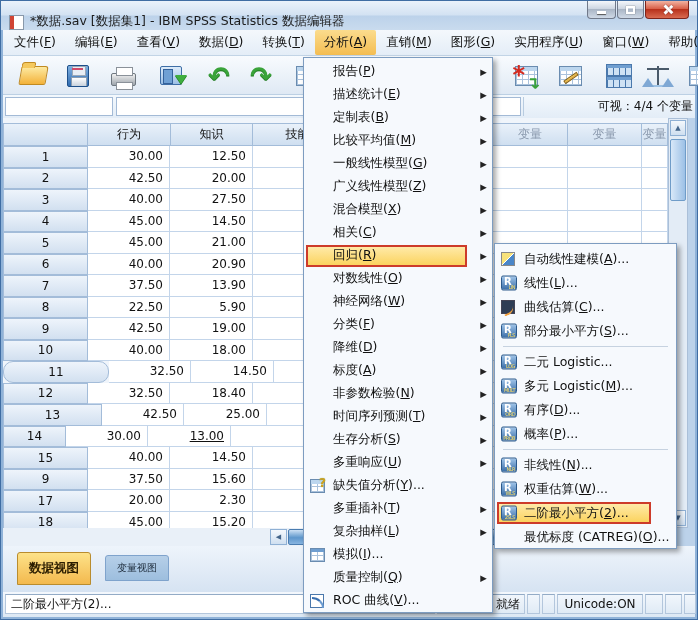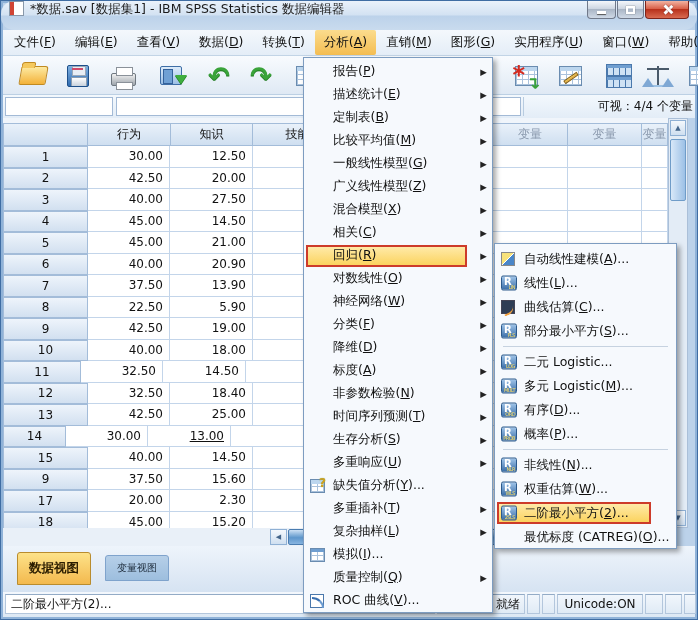--- a/index.html
+++ b/index.html
@@ -2,21 +2,21 @@
 <html><head>
 <meta charset="utf-8">
 <style>
   html,body{margin:0;padding:0;background:#9eb6d2;font-family:"DejaVu Sans","Liberation Sans",sans-serif;}
   *{box-sizing:border-box;}
   #win{position:relative;width:698px;height:620px;background:#bcd2ea;
        box-shadow:inset 0 0 0 1px #3f6da3, inset 0 0 0 3px #8fb2d8;overflow:hidden;}
   
   #titlebar{position:absolute;left:1px;top:1px;width:696px;height:29px;
     background:linear-gradient(#eaf2fb 0%,#d3e2f2 48%,#bcd2ea 52%,#c9dbee 100%);
-    display:flex;align-items:flex-start;border-radius:13px;}
+    display:flex;align-items:flex-end;}
   #appicon{width:15px;height:15px;margin:0 6px 0 8px;border:1px solid #8898aa;background:
     linear-gradient(90deg,#d04434 0 4px,#fff 4px),
     repeating-linear-gradient(0deg,rgba(60,110,170,.55) 0 1px,transparent 1px 4px);}
   #title{font-size:12.5px;color:#1b1b1b;flex:1;white-space:nowrap;overflow:hidden;}
   #winbtns{position:absolute;right:8px;top:0;display:flex;}
   .wbtn{height:18px;border:1px solid #70798a;border-top:none;border-radius:0 0 4px 4px;
     background:linear-gradient(#f4f7fb,#cdd6e2 45%,#aab6c6 50%,#cfd9e6);
     display:flex;align-items:center;justify-content:center;margin-left:1px;}
   .wbtn.min{width:29px}.wbtn.max{width:27px}
   .wbtn.close{width:44px;background:linear-gradient(#f2b3a2,#d8614a 45%,#b8321c 50%,#d96a50);border-color:#7e241a;}
@@ -342,21 +342,21 @@
         <div class="gcell" style="width: 82px;">40.00</div>
         <div class="gcell" style="width: 83px;">18.00</div>
         <div class="gcell" style="width: 90px;"></div>
         <div class="gcell" style="width: 75px;"></div>
         <div class="gcell" style="width: 75px;"></div>
         <div class="gcell" style="width: 75px;"></div>
         <div class="gcell" style="width: 74px;"></div>
         <div class="gcell" style="width: 26px;"></div>
       </div>
       <div class="grow">
-        <div class="gcell rn" style="width: 78px;">11</div>
+        <div class="gcell rn" style="width: 106px; border-radius: 10px;">11</div>
         <div class="gcell" style="width: 82px;">32.50</div>
         <div class="gcell" style="width: 83px;">14.50</div>
         <div class="gcell" style="width: 90px;"></div>
         <div class="gcell" style="width: 75px;"></div>
         <div class="gcell" style="width: 75px;"></div>
         <div class="gcell" style="width: 75px;"></div>
         <div class="gcell" style="width: 74px;"></div>
         <div class="gcell" style="width: 26px;"></div>
       </div>
       <div class="grow">
@@ -364,21 +364,21 @@
         <div class="gcell" style="width: 82px;">32.50</div>
         <div class="gcell" style="width: 83px;">18.40</div>
         <div class="gcell" style="width: 90px;"></div>
         <div class="gcell" style="width: 75px;"></div>
         <div class="gcell" style="width: 75px;"></div>
         <div class="gcell" style="width: 75px;"></div>
         <div class="gcell" style="width: 74px;"></div>
         <div class="gcell" style="width: 26px;"></div>
       </div>
       <div class="grow">
-        <div class="gcell rn" style="width: 85px;">13</div>
+        <div class="gcell rn" style="width: 99px;">13</div>
         <div class="gcell" style="width: 82px;">42.50</div>
         <div class="gcell" style="width: 83px;">25.00</div>
         <div class="gcell" style="width: 90px;"></div>
         <div class="gcell" style="width: 75px;"></div>
         <div class="gcell" style="width: 75px;"></div>
         <div class="gcell" style="width: 75px;"></div>
         <div class="gcell" style="width: 74px;"></div>
         <div class="gcell" style="width: 26px;"></div>
       </div>
       <div class="grow">

